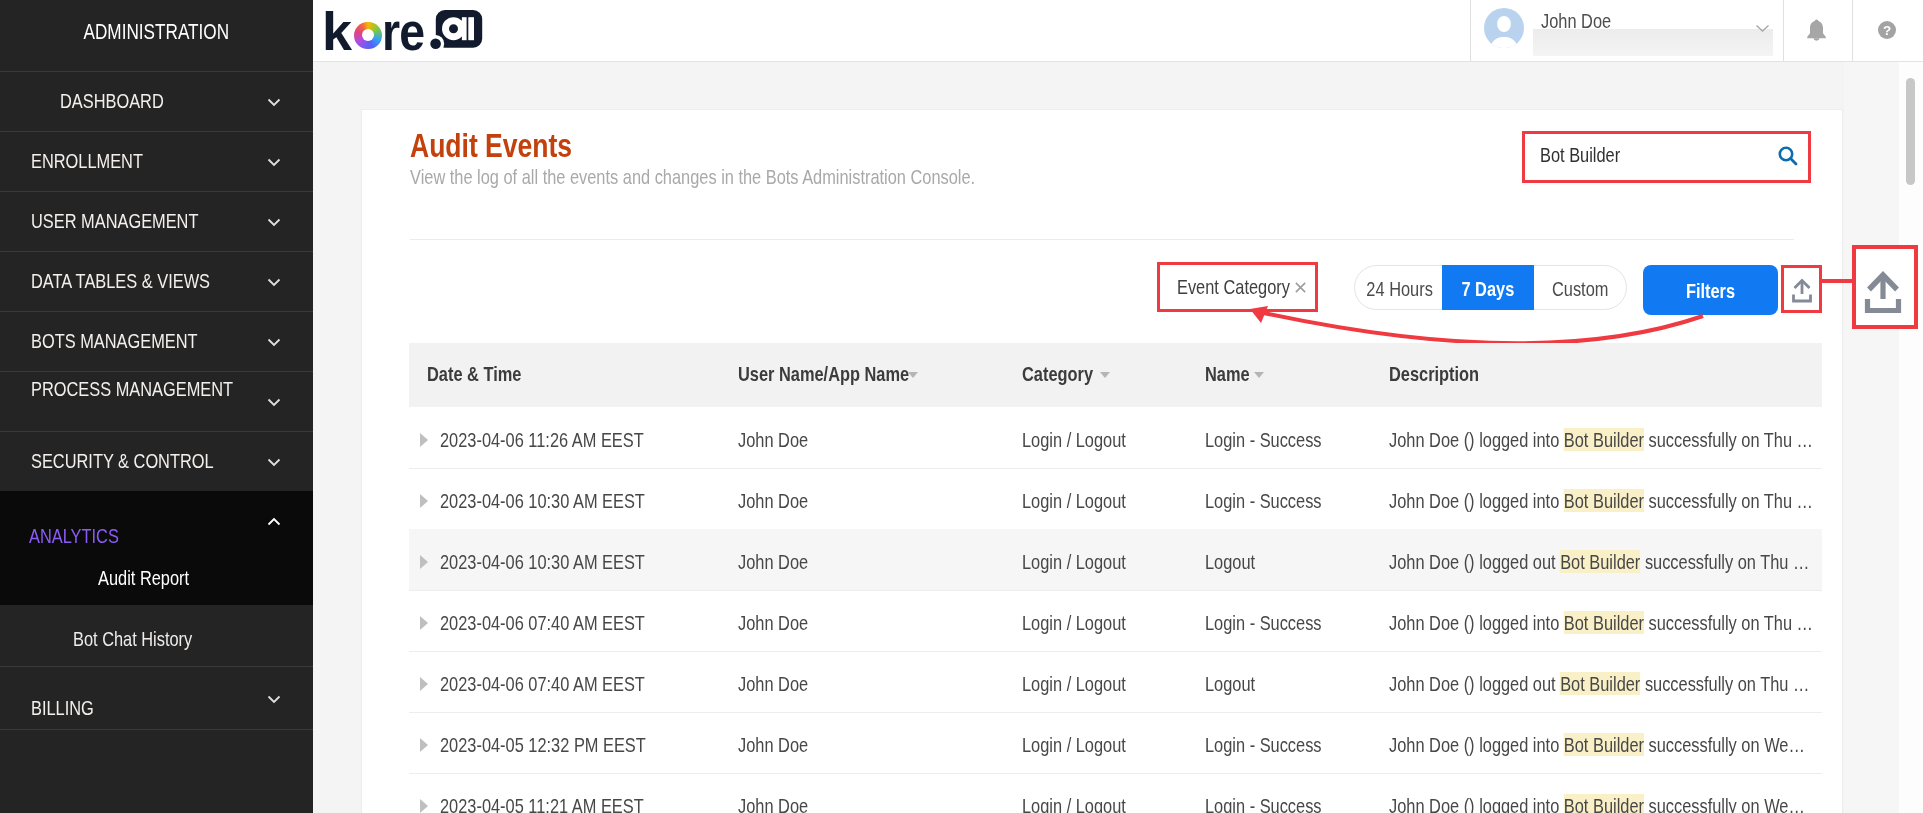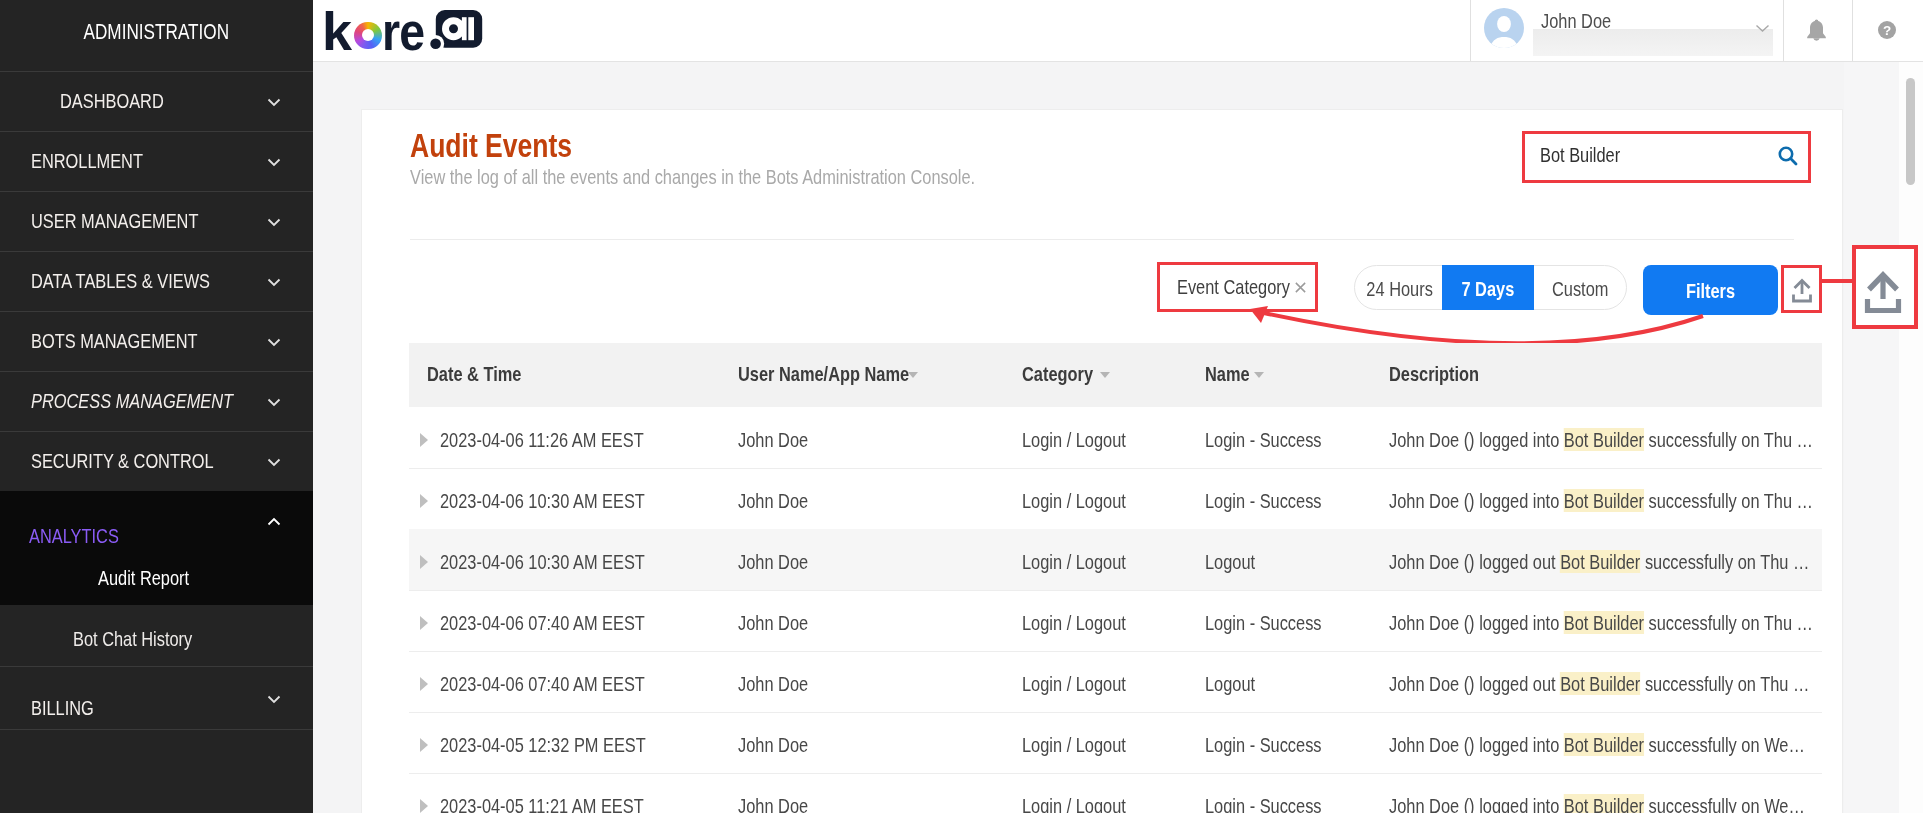--- a/index.html
+++ b/index.html
@@ -61,21 +61,21 @@
 <div class="tx menu" style="left:31px;top:270px;"><span>DATA TABLES &amp; VIEWS</span></div>
 <svg class="chev" style="left:267px;top:278px" width="14" height="9" viewBox="0 0 14 9">
         <path d="M1.5 1.5 L7 7 L12.5 1.5" fill="none" stroke="#e0e0e0" stroke-width="1.8"></path>
       </svg>
 <div class="sline" style="top:311px"></div>
 <div class="tx menu" style="left:31px;top:330px;"><span>BOTS MANAGEMENT</span></div>
 <svg class="chev" style="left:267px;top:338px" width="14" height="9" viewBox="0 0 14 9">
         <path d="M1.5 1.5 L7 7 L12.5 1.5" fill="none" stroke="#e0e0e0" stroke-width="1.8"></path>
       </svg>
 <div class="sline" style="top:371px"></div>
-<div class="tx menu" style="left:31px;top:390px;font-style:italic;"><span>PROCESS MANAGEMENT</span></div>
+<div class="tx menu" style="left:31px;top:378px;"><span>PROCESS MANAGEMENT</span></div>
 <svg class="chev" style="left:267px;top:398px" width="14" height="9" viewBox="0 0 14 9">
         <path d="M1.5 1.5 L7 7 L12.5 1.5" fill="none" stroke="#e0e0e0" stroke-width="1.8"></path>
       </svg>
 <div class="sline" style="top:431px"></div>
 <div class="tx menu" style="left:31px;top:450px;"><span>SECURITY &amp; CONTROL</span></div>
 <svg class="chev" style="left:267px;top:458px" width="14" height="9" viewBox="0 0 14 9">
         <path d="M1.5 1.5 L7 7 L12.5 1.5" fill="none" stroke="#e0e0e0" stroke-width="1.8"></path>
       </svg>
 <div class="sline" style="top:491px"></div>
 <div id="ablock"></div>

